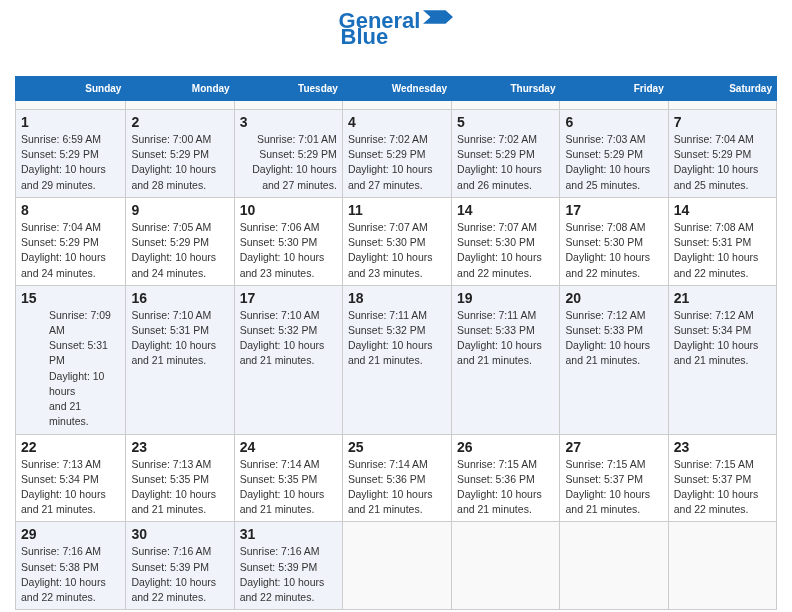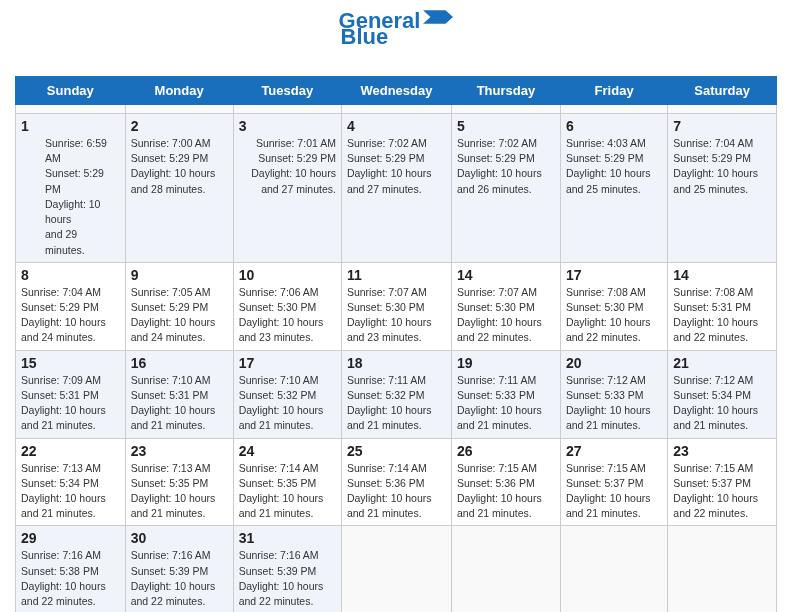--- a/index.html
+++ b/index.html
@@ -48,22 +48,22 @@
     }
     .calendar {
       width: 100%;
       border-collapse: collapse;
       font-size: 11px;
     }
     .calendar th {
       background: #1a6fbd;
       color: #fff;
       padding: 6px 4px;
-      text-align: center;
-      font-size: 13px;
+      text-align: right;
+      font-size: 10px;
       font-weight: bold;
       border: 1px solid #1a6fbd;
     }
     .calendar td {
       border: 1px solid #ccc;
       vertical-align: top;
       padding: 4px 5px;
       width: 113px;
       min-height: 80px;
     }
@@ -130,21 +130,21 @@
         <td class="empty-cell"></td>
         <td class="empty-cell"></td>
         <td class="empty-cell"></td>
         <td class="empty-cell"></td>
         <td class="empty-cell"></td>
         <td class="empty-cell"></td>
       </tr>
       <tr>
         <td>
           <span class="day-number">1</span>
-          <div class="day-info" style="white-space: pre-line; margin-left: 24px;">Sunrise: 6:59 AM
+          <div class="day-info" style="white-space: pre-line;">Sunrise: 6:59 AM
 Sunset: 5:29 PM
 Daylight: 10 hours
 and 29 minutes.</div>
         </td>
         <td>
           <span class="day-number">2</span>
           <div class="day-info" style="white-space: pre-line;">Sunrise: 7:00 AM
 Sunset: 5:29 PM
 Daylight: 10 hours
 and 28 minutes.</div>
@@ -165,21 +165,21 @@
         </td>
         <td>
           <span class="day-number">5</span>
           <div class="day-info" style="white-space: pre-line;">Sunrise: 7:02 AM
 Sunset: 5:29 PM
 Daylight: 10 hours
 and 26 minutes.</div>
         </td>
         <td>
           <span class="day-number">6</span>
-          <div class="day-info" style="white-space: pre-line;">Sunrise: 4:03 AM
+          <div class="day-info" style="white-space: pre-line;">Sunrise: 7:03 AM
 Sunset: 5:29 PM
 Daylight: 10 hours
 and 25 minutes.</div>
         </td>
         <td>
           <span class="day-number">7</span>
           <div class="day-info" style="white-space: pre-line;">Sunrise: 7:04 AM
 Sunset: 5:29 PM
 Daylight: 10 hours
 and 25 minutes.</div>
@@ -232,21 +232,21 @@
           <span class="day-number">14</span>
           <div class="day-info" style="white-space: pre-line;">Sunrise: 7:08 AM
 Sunset: 5:31 PM
 Daylight: 10 hours
 and 22 minutes.</div>
         </td>
       </tr>
       <tr>
         <td>
           <span class="day-number">15</span>
-          <div class="day-info" style="white-space: pre-line;">Sunrise: 7:09 AM
+          <div class="day-info" style="white-space: pre-line; margin-left: 28px;">Sunrise: 7:09 AM
 Sunset: 5:31 PM
 Daylight: 10 hours
 and 21 minutes.</div>
         </td>
         <td>
           <span class="day-number">16</span>
           <div class="day-info" style="white-space: pre-line;">Sunrise: 7:10 AM
 Sunset: 5:31 PM
 Daylight: 10 hours
 and 21 minutes.</div>

